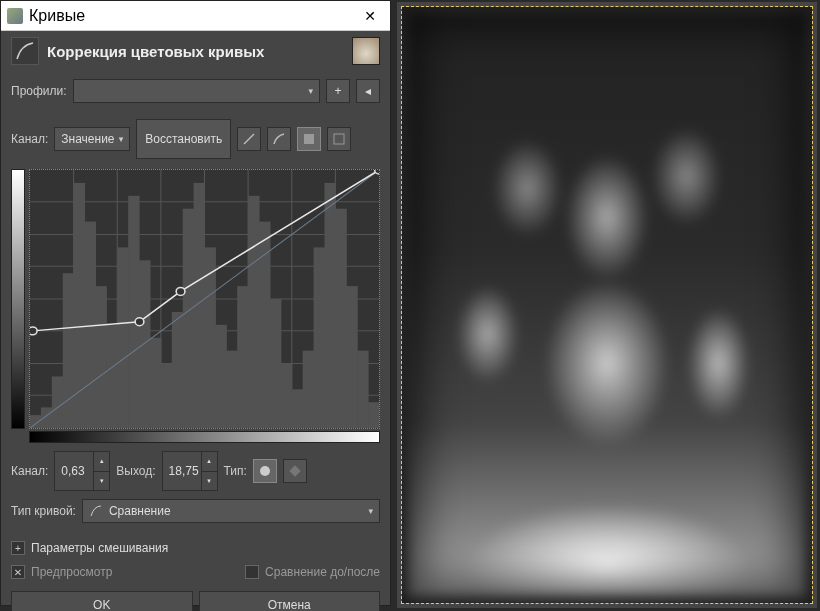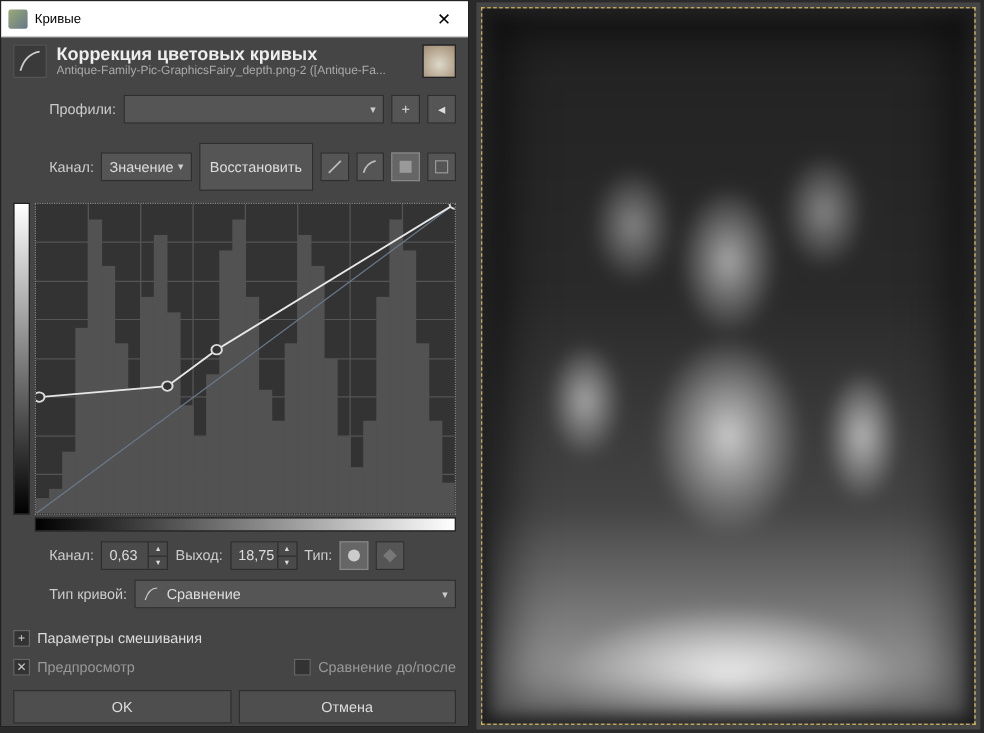--- a/index.html
+++ b/index.html
@@ -2,41 +2,41 @@
 <html><head>
 <meta charset="utf-8">
 <style>
   * { box-sizing: border-box; margin: 0; padding: 0; font-family: "Segoe UI", Tahoma, sans-serif; }
   body { background: #2a2a2a; width: 820px; height: 611px; overflow: hidden; position: relative; }
 
   .window { position: absolute; left: 0; top: 0; width: 391px; height: 606px; background: #454545; border: 1px solid #222; display: flex; flex-direction: column; }
 
   .titlebar { height: 30px; background: #fff; display: flex; align-items: center; padding: 0 0 0 6px; border-bottom: 1px solid #ccc; }
   .titlebar .ico { width: 16px; height: 16px; background: linear-gradient(135deg,#9a7,#678); margin-right: 6px; border-radius: 2px; }
-  .titlebar .title { flex: 1; font-size: 11px; color: #000; }
+  .titlebar .title { flex: 1; font-size: 16px; color: #000; }
   .titlebar .close { width: 40px; height: 30px; display: flex; align-items: center; justify-content: center; font-size: 14px; color: #000; }
 
   .header { padding: 6px 10px 2px; display: flex; align-items: center; gap: 8px; }
   .header .curve-ico { width: 28px; height: 28px; background: #3a3a3a; border: 1px solid #555; display: flex; align-items: center; justify-content: center; }
   .header .curve-ico svg { width: 20px; height: 20px; }
   .header .htxt { flex: 1; overflow: hidden; }
   .header .htitle { font-size: 15px; font-weight: bold; color: #eee; white-space: nowrap; }
   .header .hfile { font-size: 10px; color: #aaa; white-space: nowrap; overflow: hidden; text-overflow: ellipsis; }
   .header .thumb { width: 28px; height: 28px; background: radial-gradient(circle at 50% 60%, #ddd8c8, #a08a70); border: 1px solid #222; }
 
-  .row { display: flex; align-items: center; gap: 6px; padding: 4px 10px; font-size: 12px; color: #ddd; margin-left: 30px; }
+  .row { display: flex; align-items: center; gap: 6px; padding: 4px 10px; font-size: 12px; color: #ddd; }
   .label { color: #ccc; }
 
   .combo, .btn, .spin, .icon-btn { background: #555; border: 1px solid #2e2e2e; color: #ddd; font-size: 12px; display: flex; align-items: center; }
   .combo { height: 24px; padding: 0 6px; position: relative; }
   .combo .arrow { margin-left: auto; font-size: 9px; color: #ccc; }
   .btn { height: 40px; padding: 0 8px; justify-content: center; }
   .icon-btn { width: 24px; height: 24px; justify-content: center; }
   .icon-btn.active { background: #666; border-color: #888; }
-  .spin { height: 24px; width: 56px; padding: 0 18px 0 6px; position: relative; background: #4a4a4a; }
+  .spin { height: 40px; width: 56px; padding: 0 18px 0 6px; position: relative; background: #4a4a4a; }
   .spin .updn { position: absolute; right: 0; top: 0; bottom: 0; width: 16px; display: flex; flex-direction: column; }
   .spin .updn div { flex: 1; display: flex; align-items: center; justify-content: center; font-size: 7px; border-left: 1px solid #2e2e2e; }
   .spin .updn div:first-child { border-bottom: 1px solid #2e2e2e; }
 
   .divider { height: 1px; background: #393939; margin: 4px 0; }
 
   .graph-area { padding: 6px 10px 2px; display: flex; gap: 4px; }
   .vgrad { width: 14px; background: linear-gradient(to top, #000, #fff); border: 1px solid #222; }
   .graph { flex: 1; height: 260px; background: #333; border: 1px dotted #888; position: relative; overflow: hidden; }
   .graph svg { position: absolute; inset: 0; width: 100%; height: 100%; }
@@ -88,21 +88,20 @@
   </div>
 
   <div class="header">
     <div class="curve-ico">
       <svg viewBox="0 0 20 20">
           <path d="M2 18 Q6 4 18 2" stroke="#ccc" fill="none" stroke-width="1.5"></path>
         </svg>
     </div>
     <div class="htxt">
       <div class="htitle">Коррекция цветовых кривых</div>
-      <div class="hfile">Antique-Family-Pic-GraphicsFairy_depth.png-2 ([Antique-Fa...</div>
     </div>
     <div class="thumb"></div>
   </div>
 
   <div class="divider"></div>
 
   <div class="row">
     <span class="label">Профили:</span>
     <div class="combo" style="flex:1">
       <span></span>

